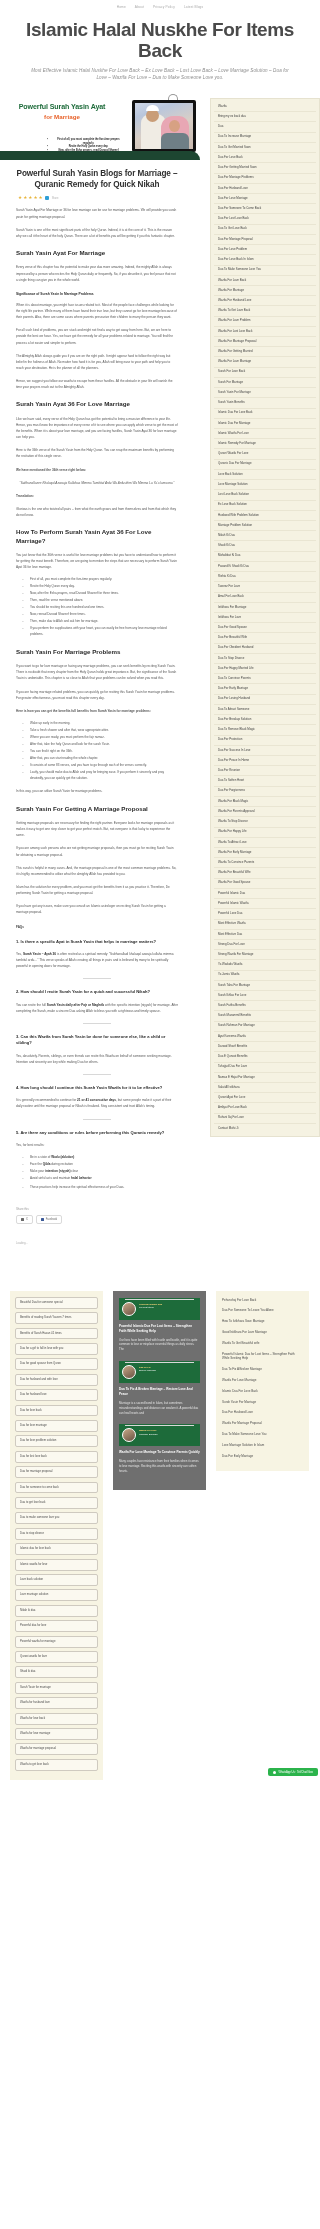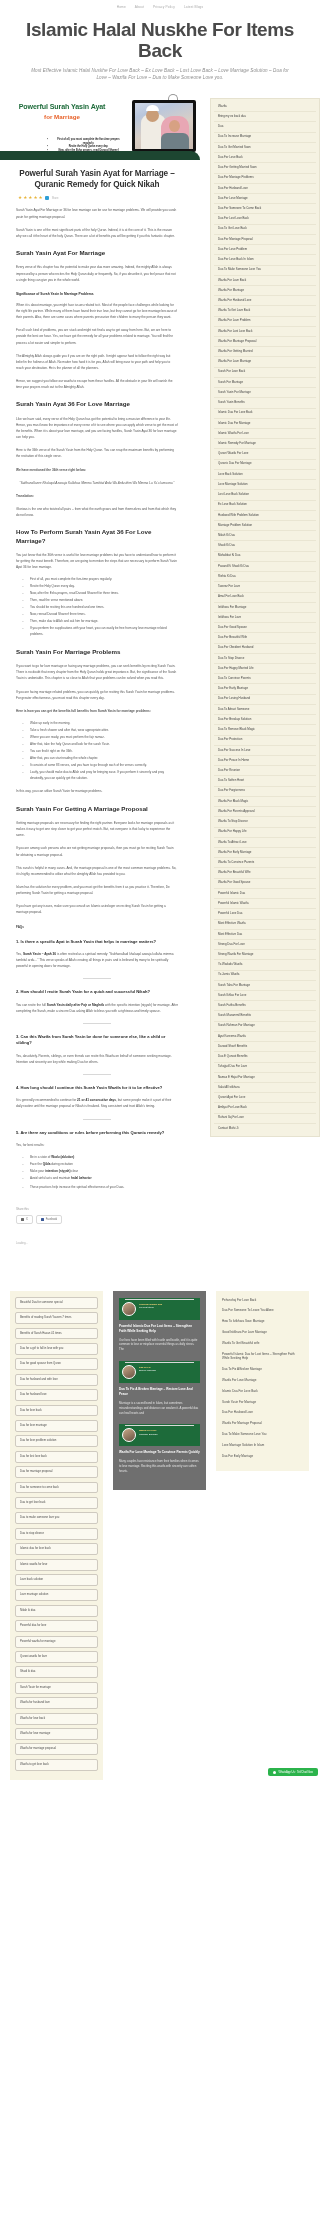--- a/index.html
+++ b/index.html
@@ -251,21 +251,21 @@
       <a>Tahajjud Dua For Love</a>
       <a>Namaz E Hajat For Marriage</a>
       <a>Salat Al Istikhara</a>
       <a>Qurani Ayat For Love</a>
       <a>Amliyat For Love Back</a>
       <a>Ruhani Ilaj For Love</a>
       <a>Contact Molvi Ji</a>
     </div>
 
   <div class="article">
-    <h1 class="post-title">Powerful Surah Yasin Ayat for Marriage – Quranic Remedy for Quick Nikah</h1>
+    <h1 class="post-title">Powerful Surah Yasin Blogs for Marriage – Quranic Remedy for Quick Nikah</h1>
 
     <div class="rating">
       <span class="star">★</span>
       <span class="star">★</span>
       <span class="star">★</span>
       <span class="star">★</span>
       <span class="star">★</span>
       <span class="rate-badge"></span>
       <span class="rate-txt">Share</span>
     </div>

